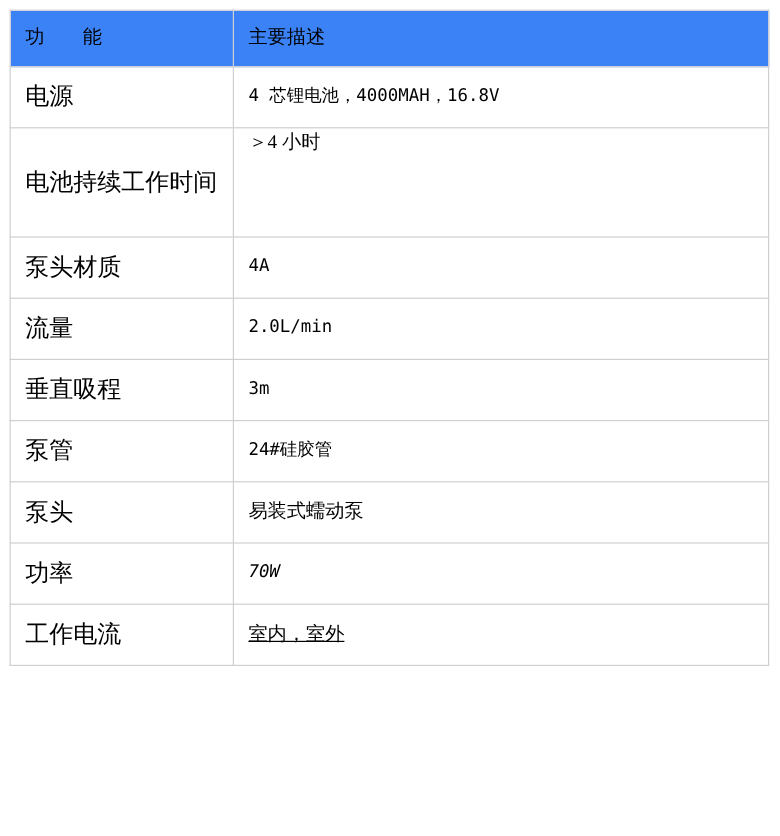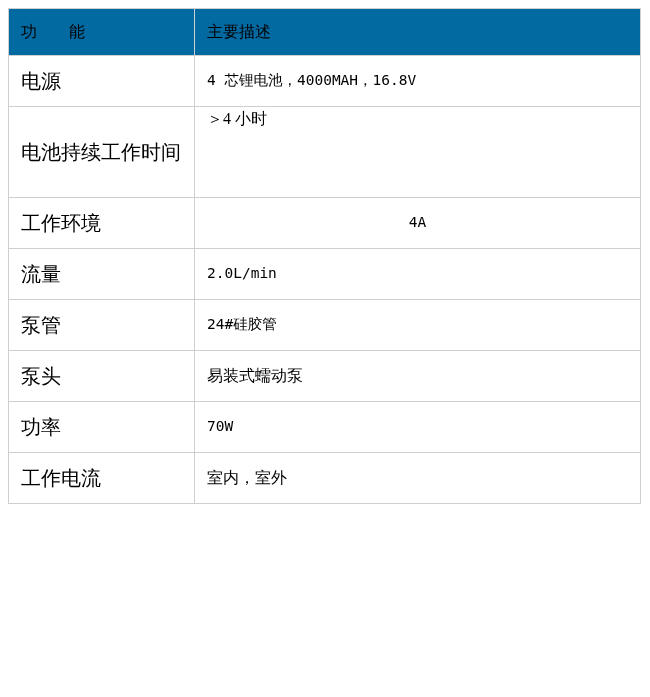--- a/index.html
+++ b/index.html
@@ -27,21 +27,21 @@
     border: 1px solid #cfcfcf;
     padding: 0 12px;
     vertical-align: middle;
     text-align: left;
     font-weight: normal;
     font-size: 16px;
     line-height: 1.45;
   }
 
   thead th {
-    background: #0369a1;
+    background: #3b82f6;
     height: 46px;
   }
   thead th.head-feature {
     letter-spacing: 0px;
   }
 
   tbody tr { height: 51px; }
   tbody tr.tall { height: 91px; }
 
   td.feature {
@@ -73,37 +73,41 @@
   <tbody>
       <tr>
         <td class="feature">电源</td>
         <td class="desc" style="vertical-align: middle;">4 芯锂电池，4000MAH，16.8V</td>
       </tr>
       <tr class="tall">
         <td class="feature">电池持续工作时间</td>
         <td class="desc cjk" style="vertical-align: top; ">＞4 小时</td>
       </tr>
       <tr>
-        <td class="feature">工作环境</td>
-        <td class="desc" style="vertical-align: middle; text-align: center;">4A</td>
+        <td class="feature">泵头材质</td>
+        <td class="desc" style="vertical-align: middle;">4A</td>
       </tr>
       <tr>
         <td class="feature">流量</td>
         <td class="desc" style="vertical-align: middle;">2.0L/min</td>
+      </tr>
+      <tr>
+        <td class="feature">垂直吸程</td>
+        <td class="desc" style="vertical-align: middle;">3m</td>
       </tr>
       <tr>
         <td class="feature">泵管</td>
         <td class="desc" style="vertical-align: middle;">24#硅胶管</td>
       </tr>
       <tr>
         <td class="feature">泵头</td>
         <td class="desc cjk" style="vertical-align: middle;">易装式蠕动泵</td>
       </tr>
       <tr>
         <td class="feature">功率</td>
-        <td class="desc" style="vertical-align: middle;">70W</td>
+        <td class="desc" style="vertical-align: middle; font-style: italic;">70W</td>
       </tr>
       <tr>
         <td class="feature">工作电流</td>
-        <td class="desc cjk" style="vertical-align: middle;">室内，室外</td>
+        <td class="desc cjk" style="vertical-align: middle; text-decoration: underline;">室内，室外</td>
       </tr>
     </tbody>
 </table>
 
 </body></html>

